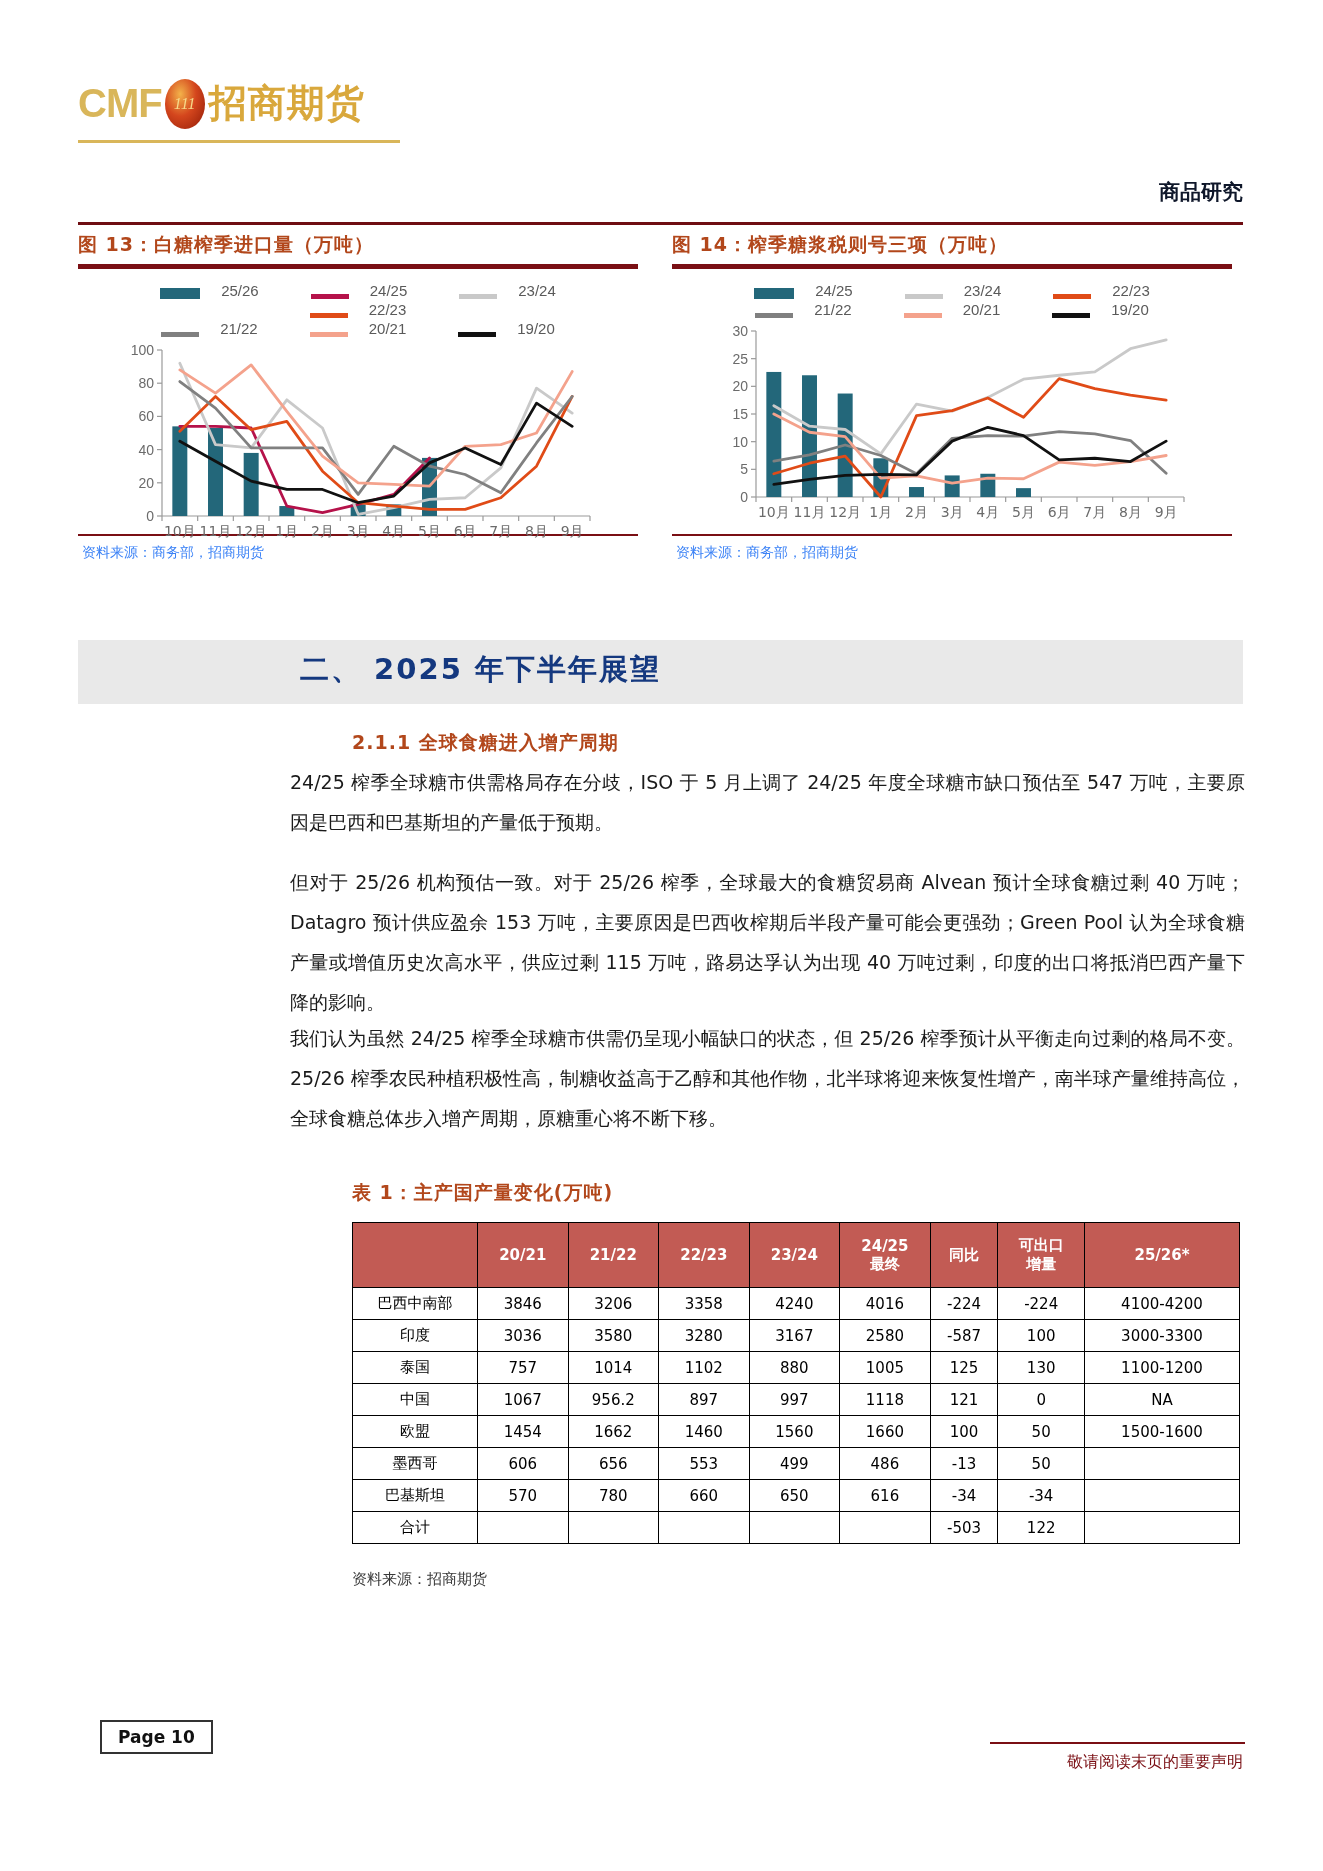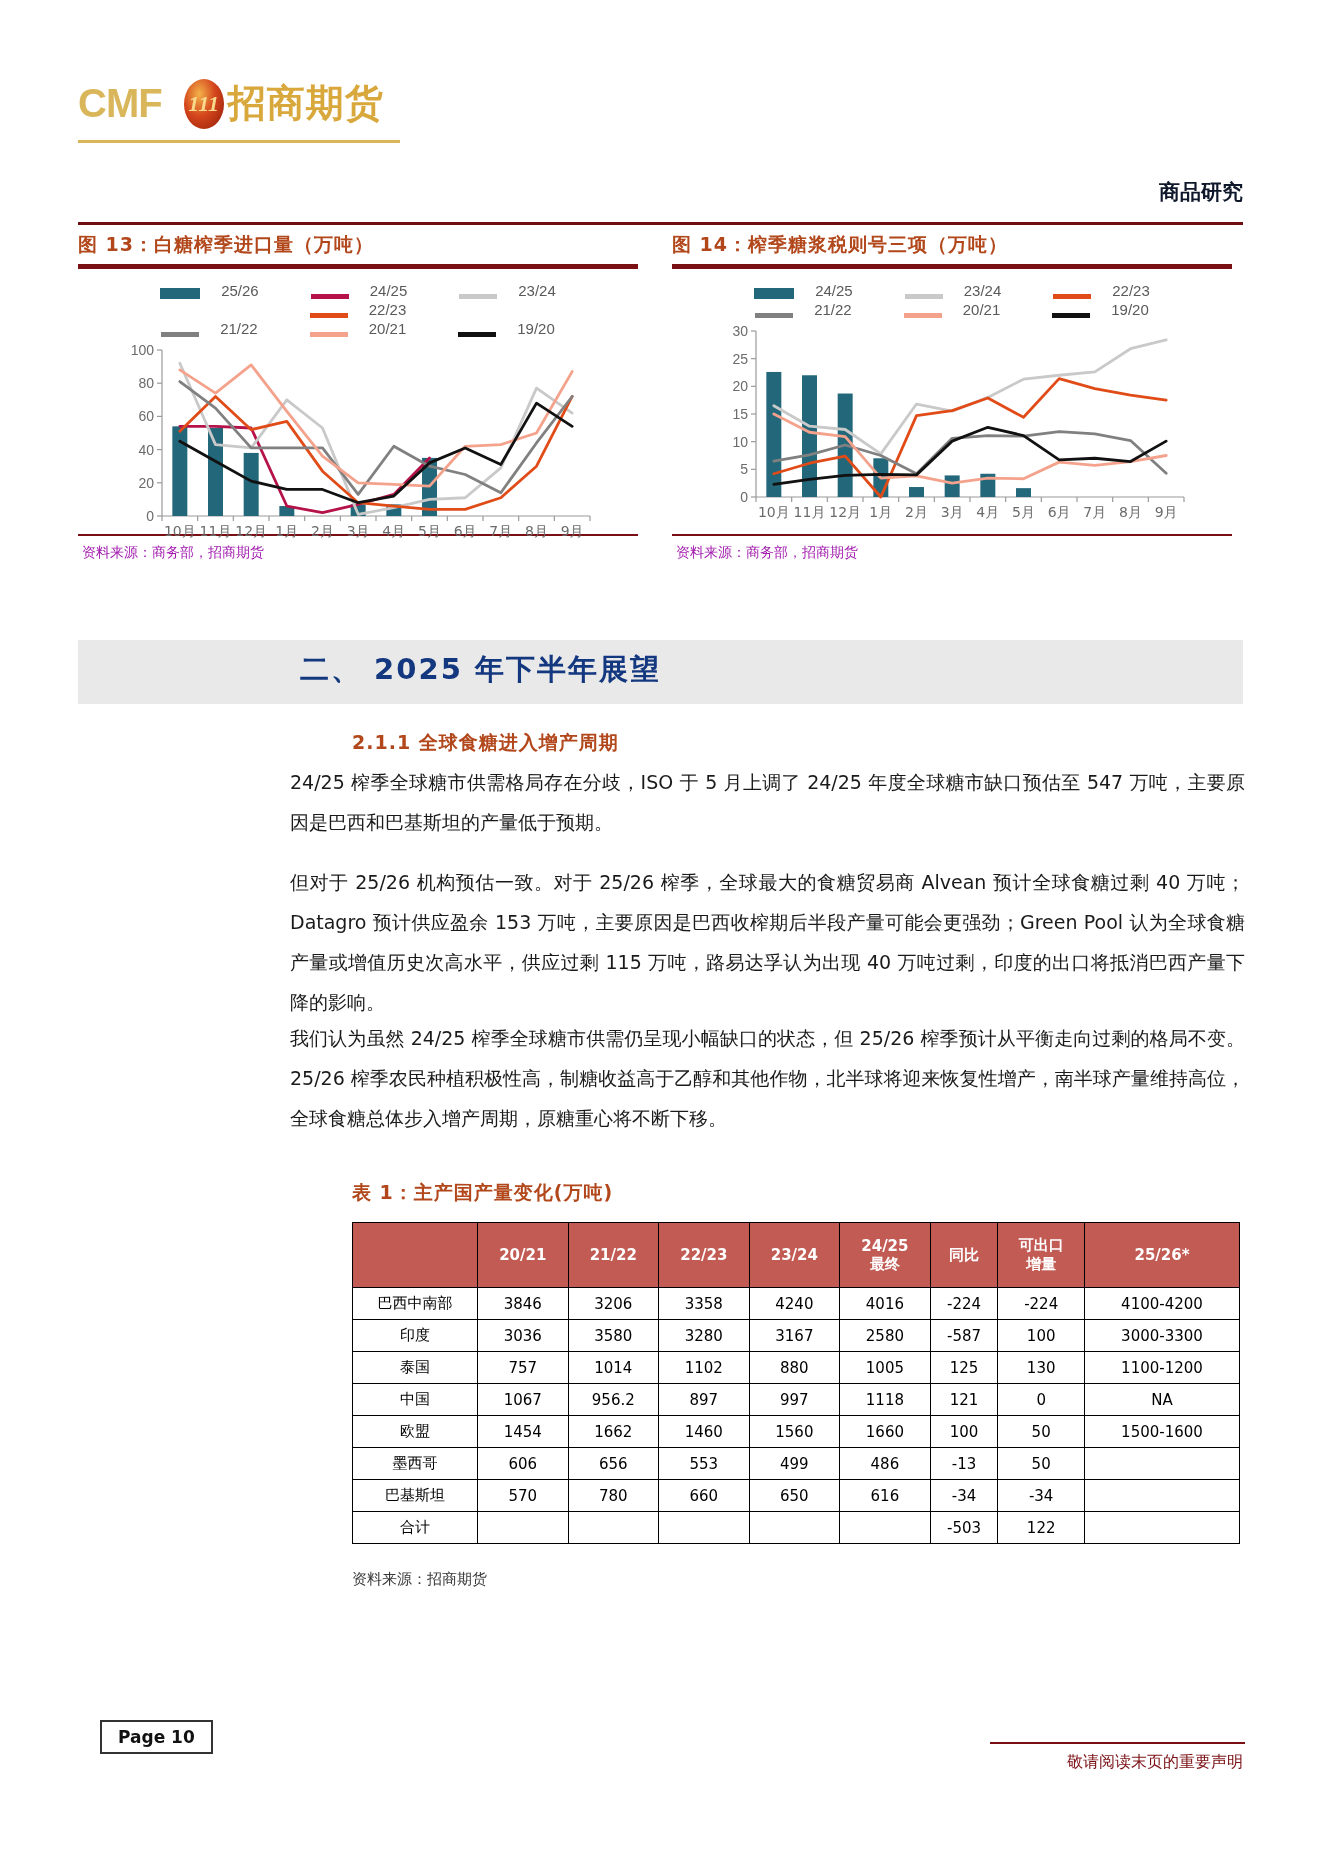--- a/index.html
+++ b/index.html
@@ -16,26 +16,26 @@
   .header { position:absolute; left:0; top:78px; width:1323px; height:70px; }
   .logo-wrap { position:absolute; left:78px; top:0px; display:flex; align-items:center; }
   .logo-cmf {
     font-family:"Liberation Sans", sans-serif;
     font-size:40px; font-weight:bold; letter-spacing:-1px;
     color:#d9b65a;
     text-align:right;
     -webkit-text-stroke:0px;
   }
   .logo-badge {
-    width:40px; height:50px; margin:0 4px 0 22px;
+    width:40px; height:50px; margin:0 4px 0 3px;
     border-radius:50%;
     background:radial-gradient(ellipse at 38% 30%, #f3b24a 0%, #d4461d 45%, #8f1a06 100%);
     display:flex; align-items:center; justify-content:center;
-    font-family:"Liberation Serif", serif; font-style:italic; font-weight:bold;
-    font-size:22px; color:#f6d98a;
+    font-family:"Liberation Serif", serif; font-style:italic; font-weight:normal;
+    font-size:16px; color:#f6d98a;
   }
   .logo-cn {
     font-size:38px; font-weight:bold; color:#d9a83c;
     font-family:"DejaVu Sans", sans-serif; letter-spacing:1px;
   }
   .logo-underline { position:absolute; left:78px; top:62px; width:322px; height:3px; background:#d9b65a; }
   .header-rule { position:absolute; left:78px; top:144px; width:1165px; height:3px; background:#6e0d12; }
   .header-title {
     position:absolute; right:80px; top:100px;
     font-size:21px; font-weight:bold; color:#0f172a;
@@ -48,21 +48,21 @@
   .fig.right { left:672px; top:232px; }
   .fig-title {
     font-size:19px; font-weight:bold; color:#b2471b;
     font-family:"DejaVu Sans", sans-serif; letter-spacing:1px;
     padding-bottom:6px;
   }
   .fig-rule-thick { height:5px; background:#7a0f14; width:100%; }
   .fig-box { border:0px; height:265px; position:relative; }
   .fig-src-rule { height:2px; background:#7a0f14; width:100%; margin-top:0px; }
   .fig-src {
-    font-size:14px; color:#a21caf; padding:8px 0 0 4px;
+    font-size:14px; color:#3b82f6; padding:8px 0 0 4px;
     font-family:"DejaVu Sans", sans-serif;
   }
 
   
   .legend { display:flex; flex-wrap:wrap; justify-content:center; gap:0px 10px;
             padding:12px 30px 6px 30px; }
   .legend-item { display:flex; align-items:flex-end; gap:21px; margin:1px 21px; }
   .legend-swatch { width:38px; height:5px; display:inline-block; }
   .legend-swatch.bar { height:11px; width:40px; }
   .legend-label { font-size:15px; color:#5a5a5a; font-family:"Liberation Sans", sans-serif; }

